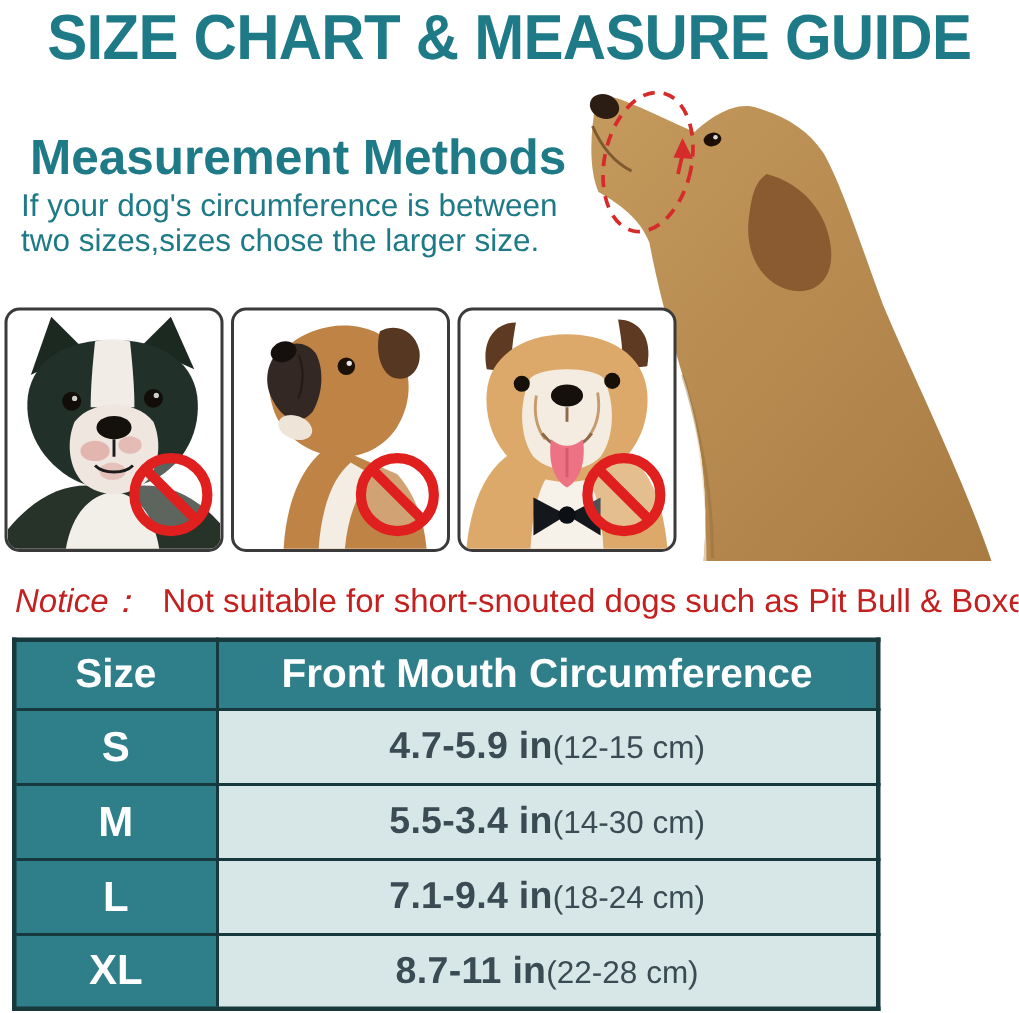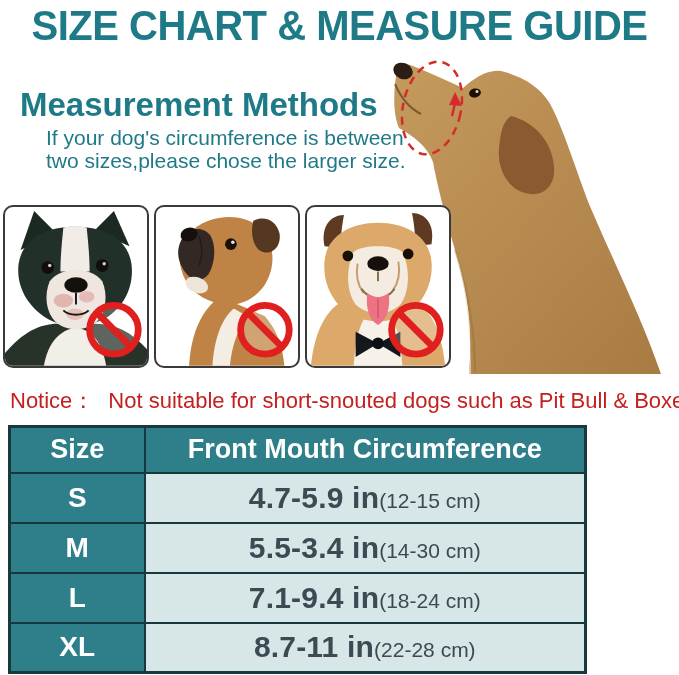--- a/index.html
+++ b/index.html
@@ -27,72 +27,72 @@
   .subtitle{
     position:absolute;top:60px;left:102px;
     font-size:26px;font-weight:700;color:var(--teal-text);white-space:nowrap;
   }
   .methods{
     position:absolute;top:86px;left:20px;
     font-size:33px;font-weight:700;color:var(--teal-text);white-space:nowrap;
   }
   .instr{
     position:absolute;top:127px;left:14px;
-    font-size:21px;line-height:22.5px;color:var(--teal-text);margin-left:32px;
+    font-size:21px;line-height:22.5px;color:var(--teal-text);
   }
   .big-dog{position:absolute;left:389px;top:54px;width:290px;height:320px;z-index:1;}
   .big-dog svg{display:block;width:100%;height:100%;}
   .photo-card{
     position:absolute;top:205px;width:146px;height:163px;
     border:2px solid #3a3a3a;border-radius:10px;background:#fff;
     overflow:hidden;z-index:2;
   }
   .photo-card svg{display:block;width:100%;height:100%;}
   .card-1{left:3px;}
   .card-2{left:154px;}
   .card-3{left:305px;}
   .notice{
     position:absolute;top:386px;left:10px;width:660px;
     font-size:22px;color:var(--notice-red);white-space:nowrap;
     display:flex;align-items:baseline;
   }
-  .notice .label{margin-right:14px;}
+  .notice .label{margin-right:14px;font-style:italic;}
   .size-table{
     position:absolute;top:425px;left:8px;width:579px;
     border-collapse:collapse;table-layout:fixed;
     border:3px solid #17383c;
   }
   .size-table th,.size-table td{
     border:2px solid #17383c;text-align:center;vertical-align:middle;padding:0;
   }
   .size-table thead th{
     background:var(--table-header-bg);color:#ffffff;
     font-size:27px;font-weight:700;height:46px;
   }
   .size-table .col-size{width:135px;}
   .size-table tbody th{
     background:var(--table-header-bg);color:#ffffff;
     font-size:28px;font-weight:700;height:50px;
   }
   .size-table tbody td{
     background:var(--table-row-bg);color:var(--table-text);height:50px;
   }
-  .val-in{font-size:30px;font-weight:700;letter-spacing:0.2px;}
+  .val-in{font-size:25px;font-weight:700;letter-spacing:0.2px;}
   .val-cm{font-size:21px;font-weight:400;}
 </style>
 </head>
 <body>
 
 <div class="page">
 
   <div class="title">SIZE CHART &amp; MEASURE GUIDE</div>
   <div class="methods">Measurement Methods</div>
   <div class="instr">
     <div>If your dog's circumference is between</div>
-    <div>two sizes,please chose the larger size.</div>
+    <div>two sizes,sizes chose the larger size.</div>
   </div>
 
   <div class="big-dog">
     <svg viewBox="0 0 290 320">
       <defs>
         <linearGradient id="dogfur" x1="0" y1="0" x2="1" y2="1">
           <stop offset="0" stop-color="#c59a5d"></stop>
           <stop offset="1" stop-color="#a87b43"></stop>
         </linearGradient>
       </defs>

